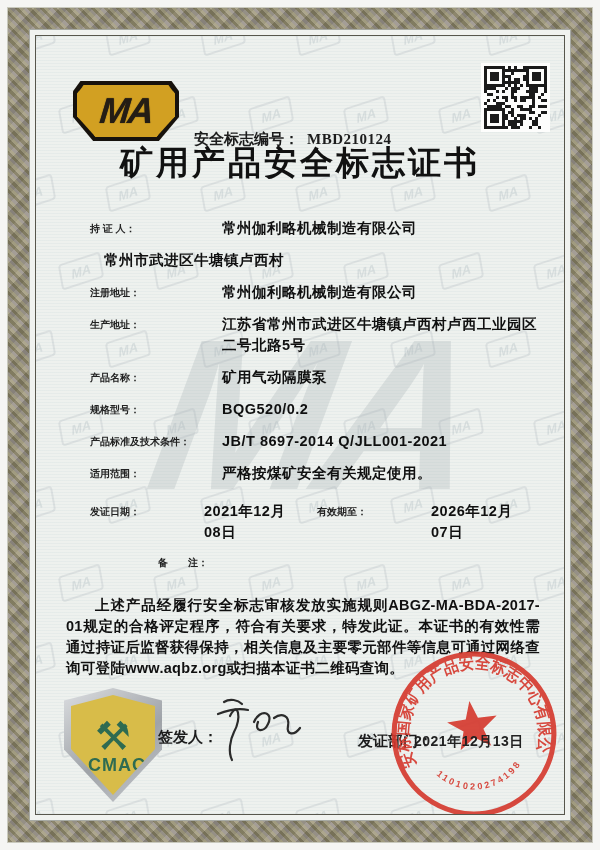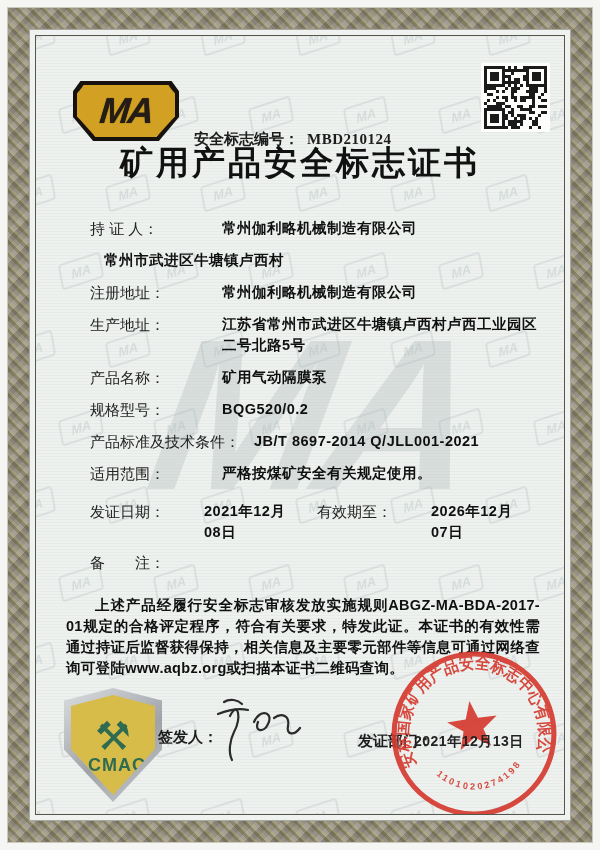--- a/index.html
+++ b/index.html
@@ -73,26 +73,26 @@
   }
   .qr .on{background:#1b1b1b;}
   .title{
     position:absolute;left:0;right:0;top:105px;z-index:2;
     text-align:center;font-size:33px;font-weight:900;color:#111;
     letter-spacing:3px;font-family:"Liberation Serif","Liberation Sans",serif;
   }
   
   .content{position:absolute;left:24px;right:20px;top:182px;z-index:2;}
   .field-row{display:flex;align-items:flex-start;padding-left:30px;margin-bottom:11px;line-height:21px;}
-  .field-label{min-width:118px;font-size:15px;font-weight:normal;color:#222;white-space:nowrap;}
+  .field-label{min-width:118px;font-size:10px;font-weight:bold;color:#222;white-space:nowrap;}
   .field-value{font-size:14.5px;font-weight:bold;color:#101010;margin-left:14px;letter-spacing:.5px;}
   .dates-row{display:flex;padding-left:30px;margin-top:17px;margin-bottom:9px;line-height:21px;}
   .dates-row .field-label{min-width:88px;}
   .dates-row .field-value{margin-left:26px;margin-right:26px;}
-  .remark-row{display:flex;padding-left:30px;line-height:21px;}
+  .remark-row{display:flex;padding-left:30px;line-height:21px;text-align:right;}
   .statement{
     margin-top:22px;padding:0 4px 0 6px;
     font-size:14.5px;font-weight:bold;color:#101010;
     line-height:21px;text-align:justify;text-indent:2em;letter-spacing:.3px;
   }
   
   .cmac-badge{
     position:absolute;left:28px;top:652px;z-index:2;
     width:98px;height:114px;
     background:linear-gradient(145deg,#dcdee1,#9fa3a8 55%,#c8cbcf);

